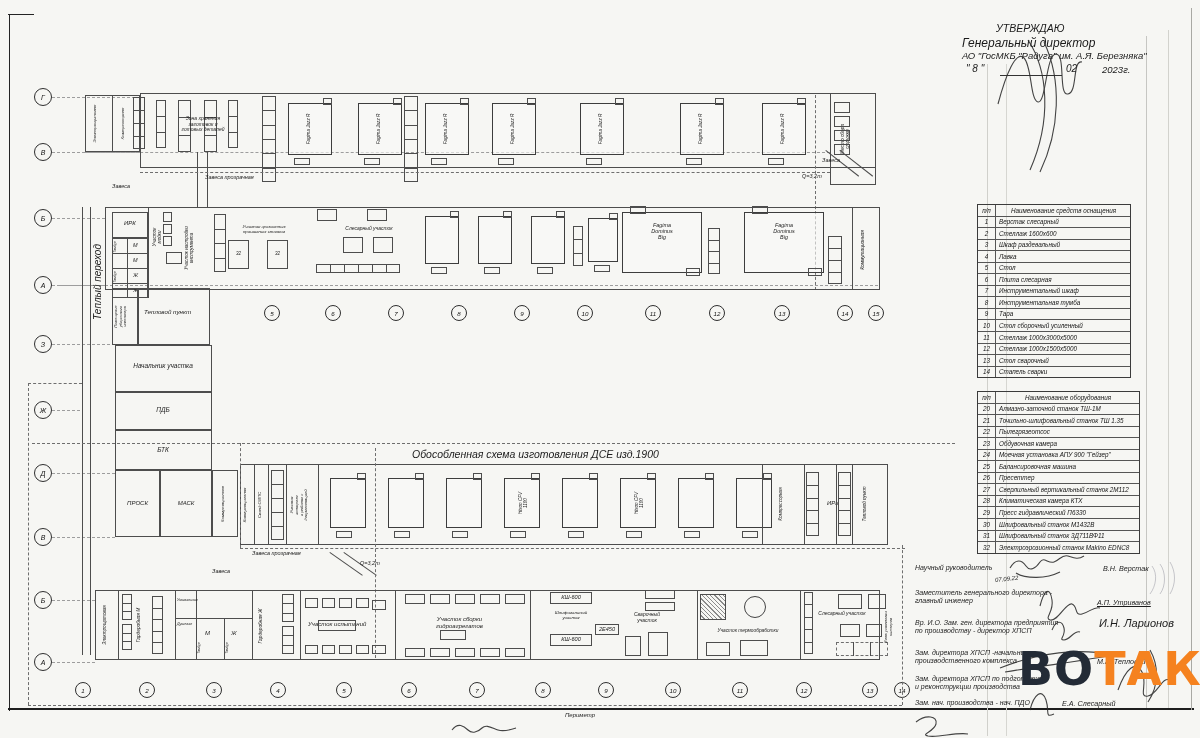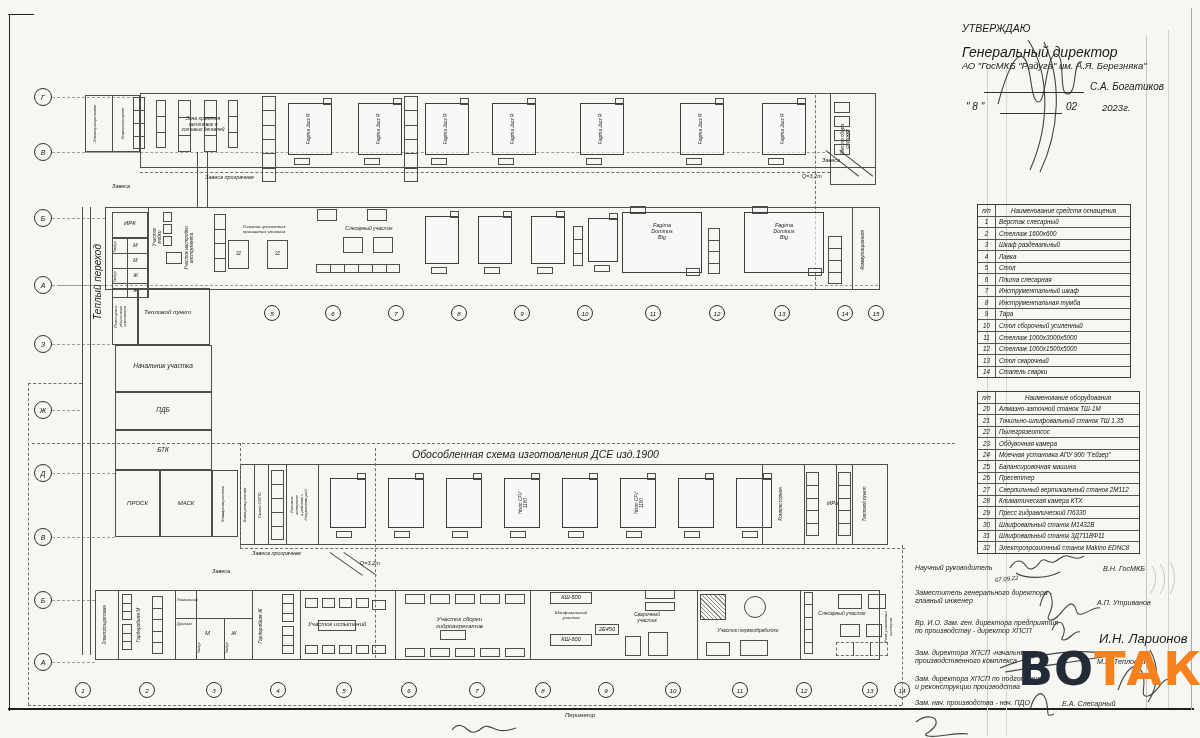--- a/index.html
+++ b/index.html
@@ -40,27 +40,23 @@
   <div class="abs" style="left:8px;top:14px;width:26px;height:0;border-top:1.6px solid #242424"></div>
   <div class="abs" style="left:8px;top:708px;width:1186px;height:2.4px;background:#1e1e1e"></div>
   <div class="abs" style="left:1146px;top:36px;width:0;height:672px;border-left:1px solid #c6c6c2"></div>
   <div class="abs" style="left:1168px;top:30px;width:0;height:678px;border-left:1px solid #d2d2cd"></div>
   <div class="abs" style="left:1191px;top:8px;width:0;height:702px;border-left:1.5px solid #a9a9a4"></div>
   <div class="abs" style="left:987px;top:64px;width:0;height:672px;border-left:1px solid #d0d0cb"></div>
   <div class="abs" style="left:1006px;top:64px;width:0;height:672px;border-left:1px solid #d6d6d1"></div>
 
 
   <div class="abs" style="left:962px;top:22px;width:232px;height:86px">
-    <div class="appr" style="font-size:10.5px;">УТВЕРЖДАЮ</div>
-    <div class="appr" style="font-size:14px;margin-top:10px">Генеральный директор</div>
+    <div class="appr" style="font-size:10.5px;margin-left:34px">УТВЕРЖДАЮ</div>
+    <div class="appr" style="font-size:12px;margin-top:2px">Генеральный директор</div>
     <div class="appr" style="font-size:9.5px">АО "ГосМКБ "Радуга" им. А.Я. Березняка"</div>
-    <div style="position:relative;height:28px">
-      <div class="abs" style="left:22px;top:21px;width:100px;height:0;border-top:1px solid #333"></div>
-      <div class="abs appr" style="left:128px;top:10px;font-size:10px">С.А. Богатиков</div>
-    </div>
     <div style="position:relative;height:18px">
       <span class="abs appr" style="left:4px;top:2px;font-size:10px">" 8 "</span>
       <div class="abs" style="left:38px;top:14px;width:62px;height:0;border-top:1px solid #333"></div>
       <span class="abs appr" style="left:104px;top:2px;font-size:10px">02</span>
       <span class="abs appr" style="left:140px;top:3px;font-size:9.5px">2023г.</span>
     </div>
   </div>
 
   <div id="tooling-table" class="tbl" style="left:977px;top:204px;width:152px;font-size:6.3px">
       <div class="trow">
@@ -178,27 +174,27 @@
         <div class="tc2">Шлифовальный станок 3Д711ВФ11</div>
       </div>
       <div class="trow">
         <div class="tc1">32</div>
         <div class="tc2">Электроэрозионный станок Makino EDNC8</div>
       </div>
     </div>
 
   <div id="plan" class="abs" style="left:0;top:0;width:1200px;height:738px">
       <div class="abs txt " style="left: 915px; top: 564px; width: 185px; font-size: 7px;">Научный руководитель</div>
-      <div class="abs txt " style="left: 1103px; top: 565px; width: 92px; font-size: 7.2px;">В.Н. ГосМКБ</div>
+      <div class="abs txt " style="left: 1103px; top: 565px; width: 92px; font-size: 7.2px;">В.Н. Верстак</div>
       <div class="abs txt " style="left: 915px; top: 589px; width: 185px; font-size: 7px;">Заместитель генерального директора -
 главный инженер</div>
-      <div class="abs txt " style="left: 1097px; top: 599px; width: 92px; font-size: 7.2px;">А.П. Утриванов</div>
+      <div class="abs txt " style="left: 1097px; top: 599px; width: 92px; font-size: 7.2px; text-decoration: underline;">А.П. Утриванов</div>
       <div class="abs txt " style="left: 915px; top: 619px; width: 185px; font-size: 7px;">Вр. И.О. Зам. ген. директора предприятия
 по производству - директор ХПСП</div>
-      <div class="abs txt " style="left: 1099px; top: 632px; width: 92px; font-size: 13px;">И.Н. Ларионов</div>
+      <div class="abs txt " style="left: 1099px; top: 617px; width: 92px; font-size: 11px;">И.Н. Ларионов</div>
       <div class="abs txt " style="left: 915px; top: 649px; width: 185px; font-size: 7px;">Зам. директора ХПСП -начальник
 производственного комплекса</div>
       <div class="abs txt " style="left: 1097px; top: 658px; width: 92px; font-size: 7.2px;">М.А. Тепловой</div>
       <div class="abs txt " style="left: 915px; top: 675px; width: 185px; font-size: 7px;">Зам. директора ХПСП по подготовке
 и реконструкции производства</div>
       <div class="abs txt " style="left: 915px; top: 699px; width: 185px; font-size: 7px;">Зам. нач. производства - нач. ПДО</div>
       <div class="abs txt " style="left: 1062px; top: 700px; width: 92px; font-size: 7.2px;">Е.А. Слесарный</div>
       <div class="abs txt " style="left: 995px; top: 575px; width: 40px; font-size: 6px; transform: rotate(-6deg);">07.09.22</div>
       <div class="abs circ" style="left: 34px; top: 88px; width: 18px; height: 18px; font-size: 7px;">Г</div>
       <div class="abs hdot" style="left: 52px; top: 97px; width: 88px; height: 0px;"></div>

